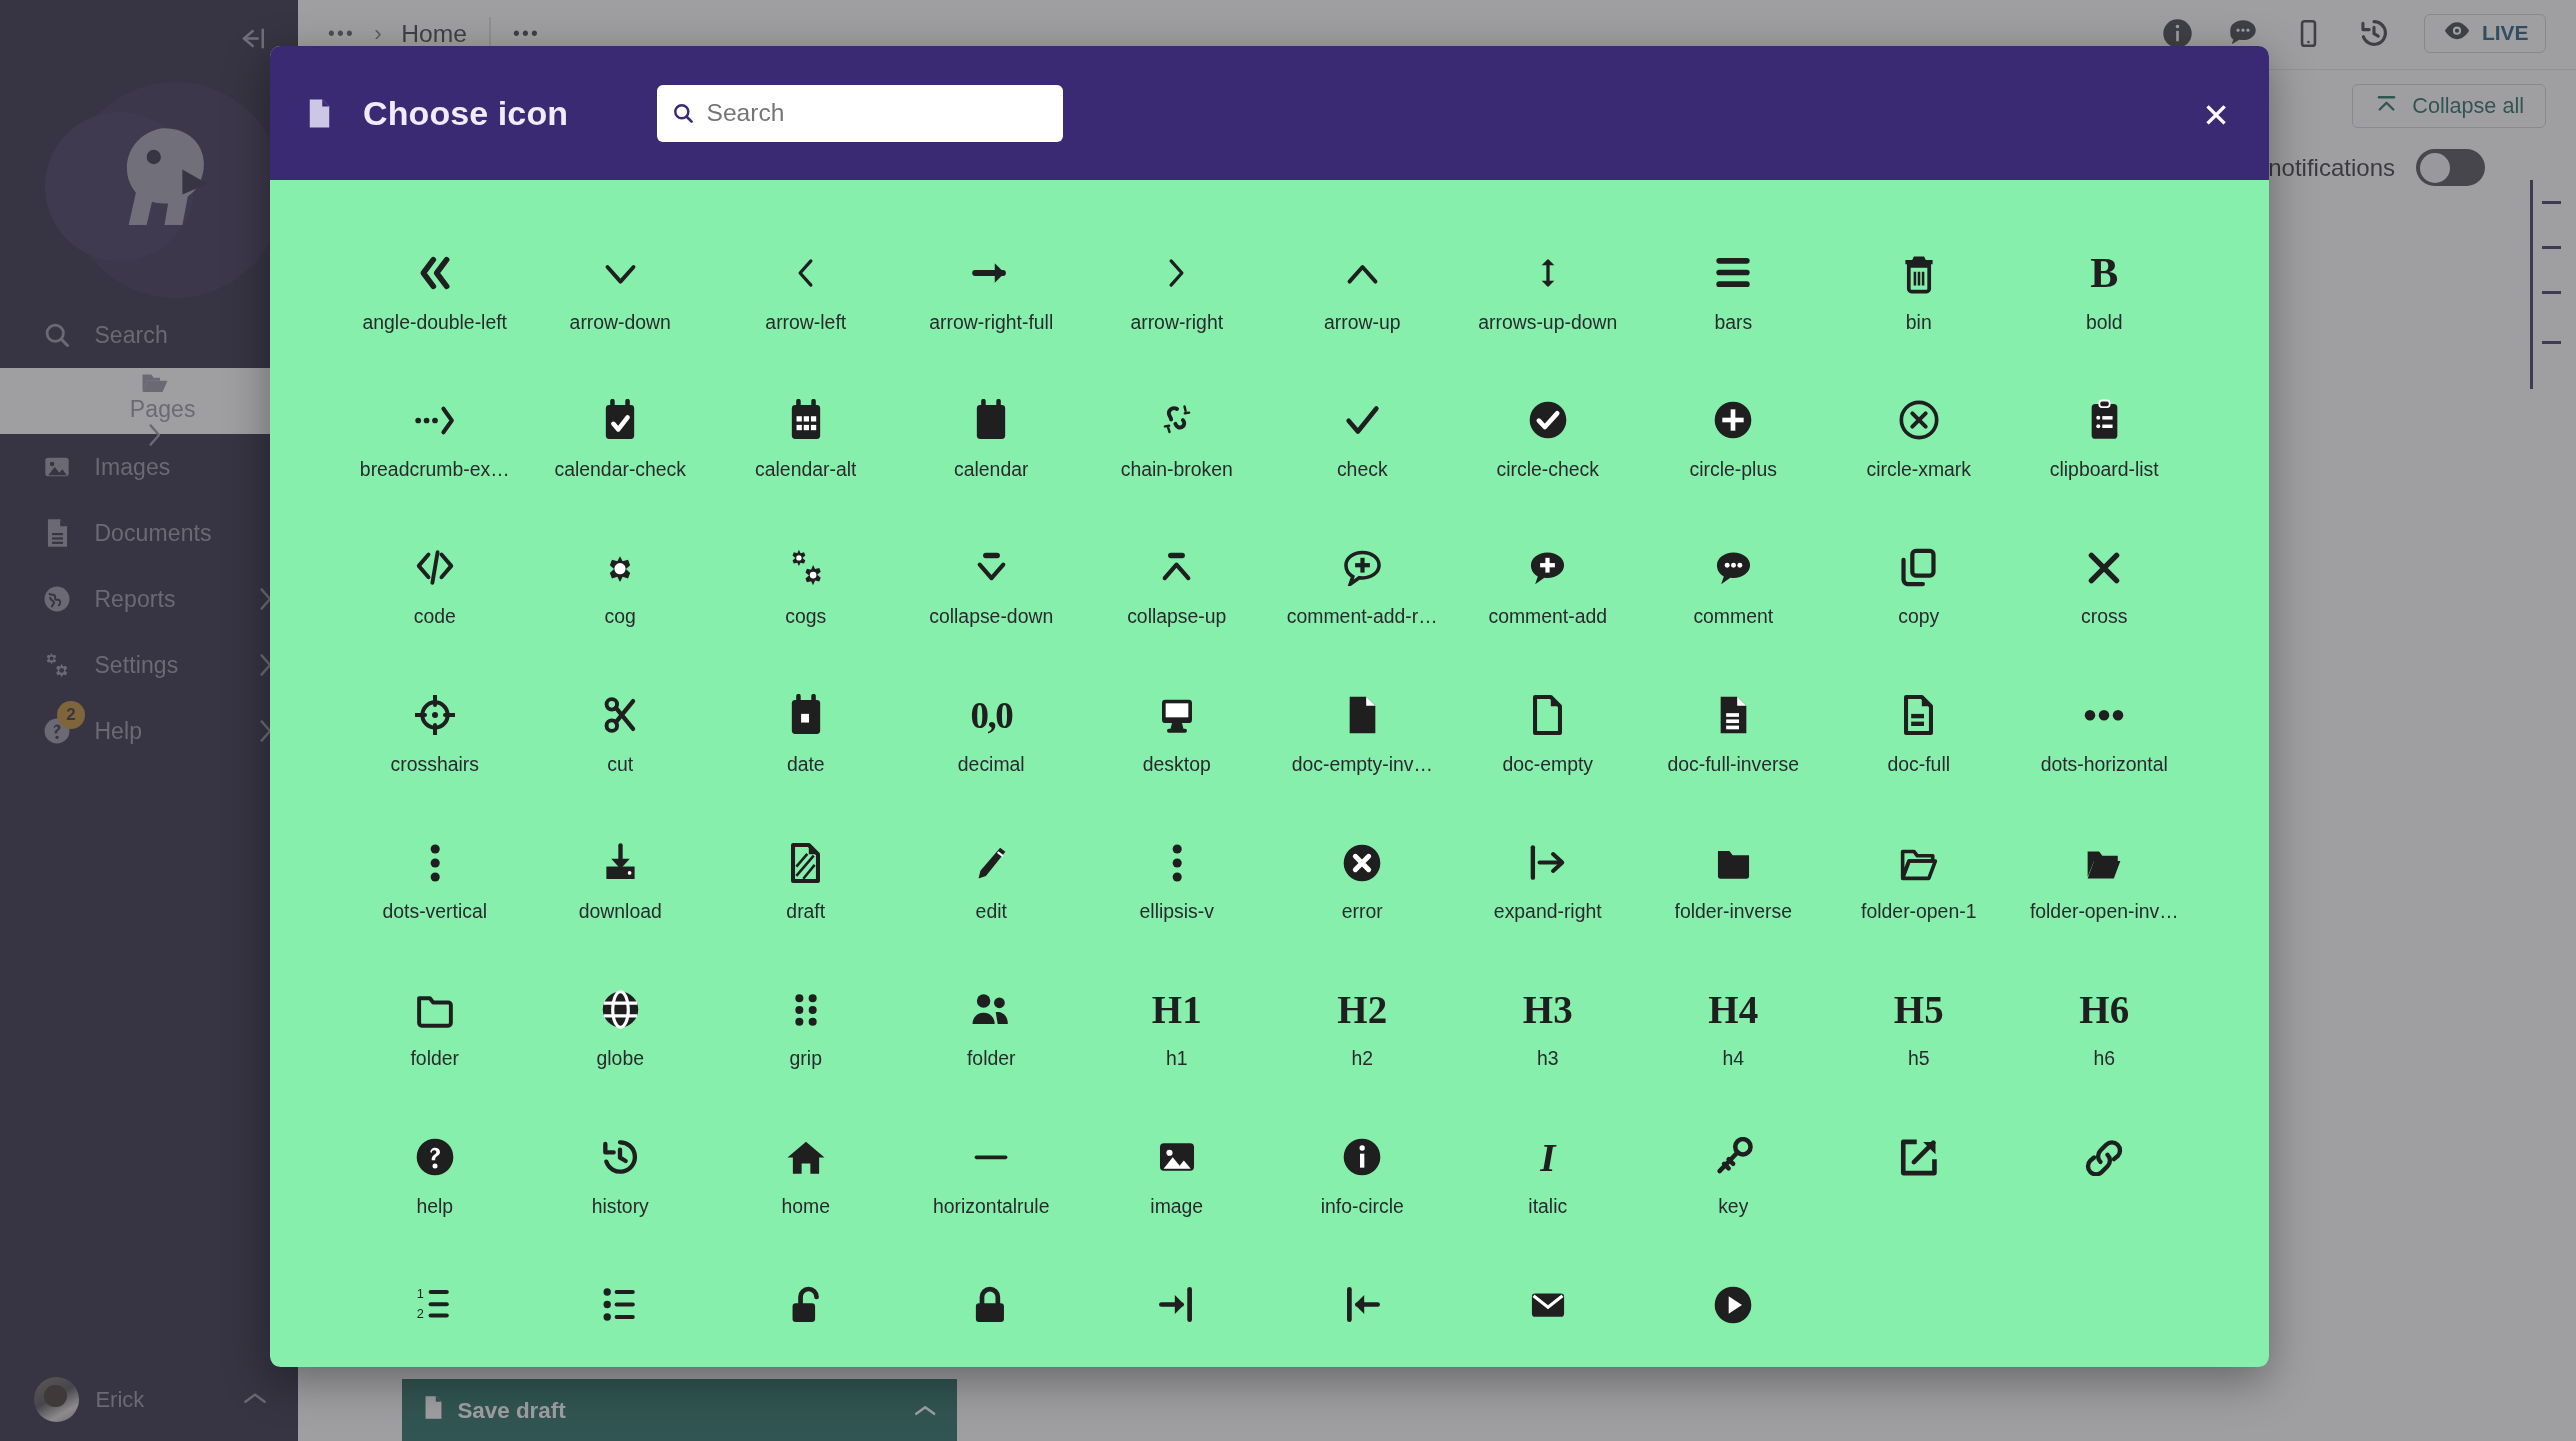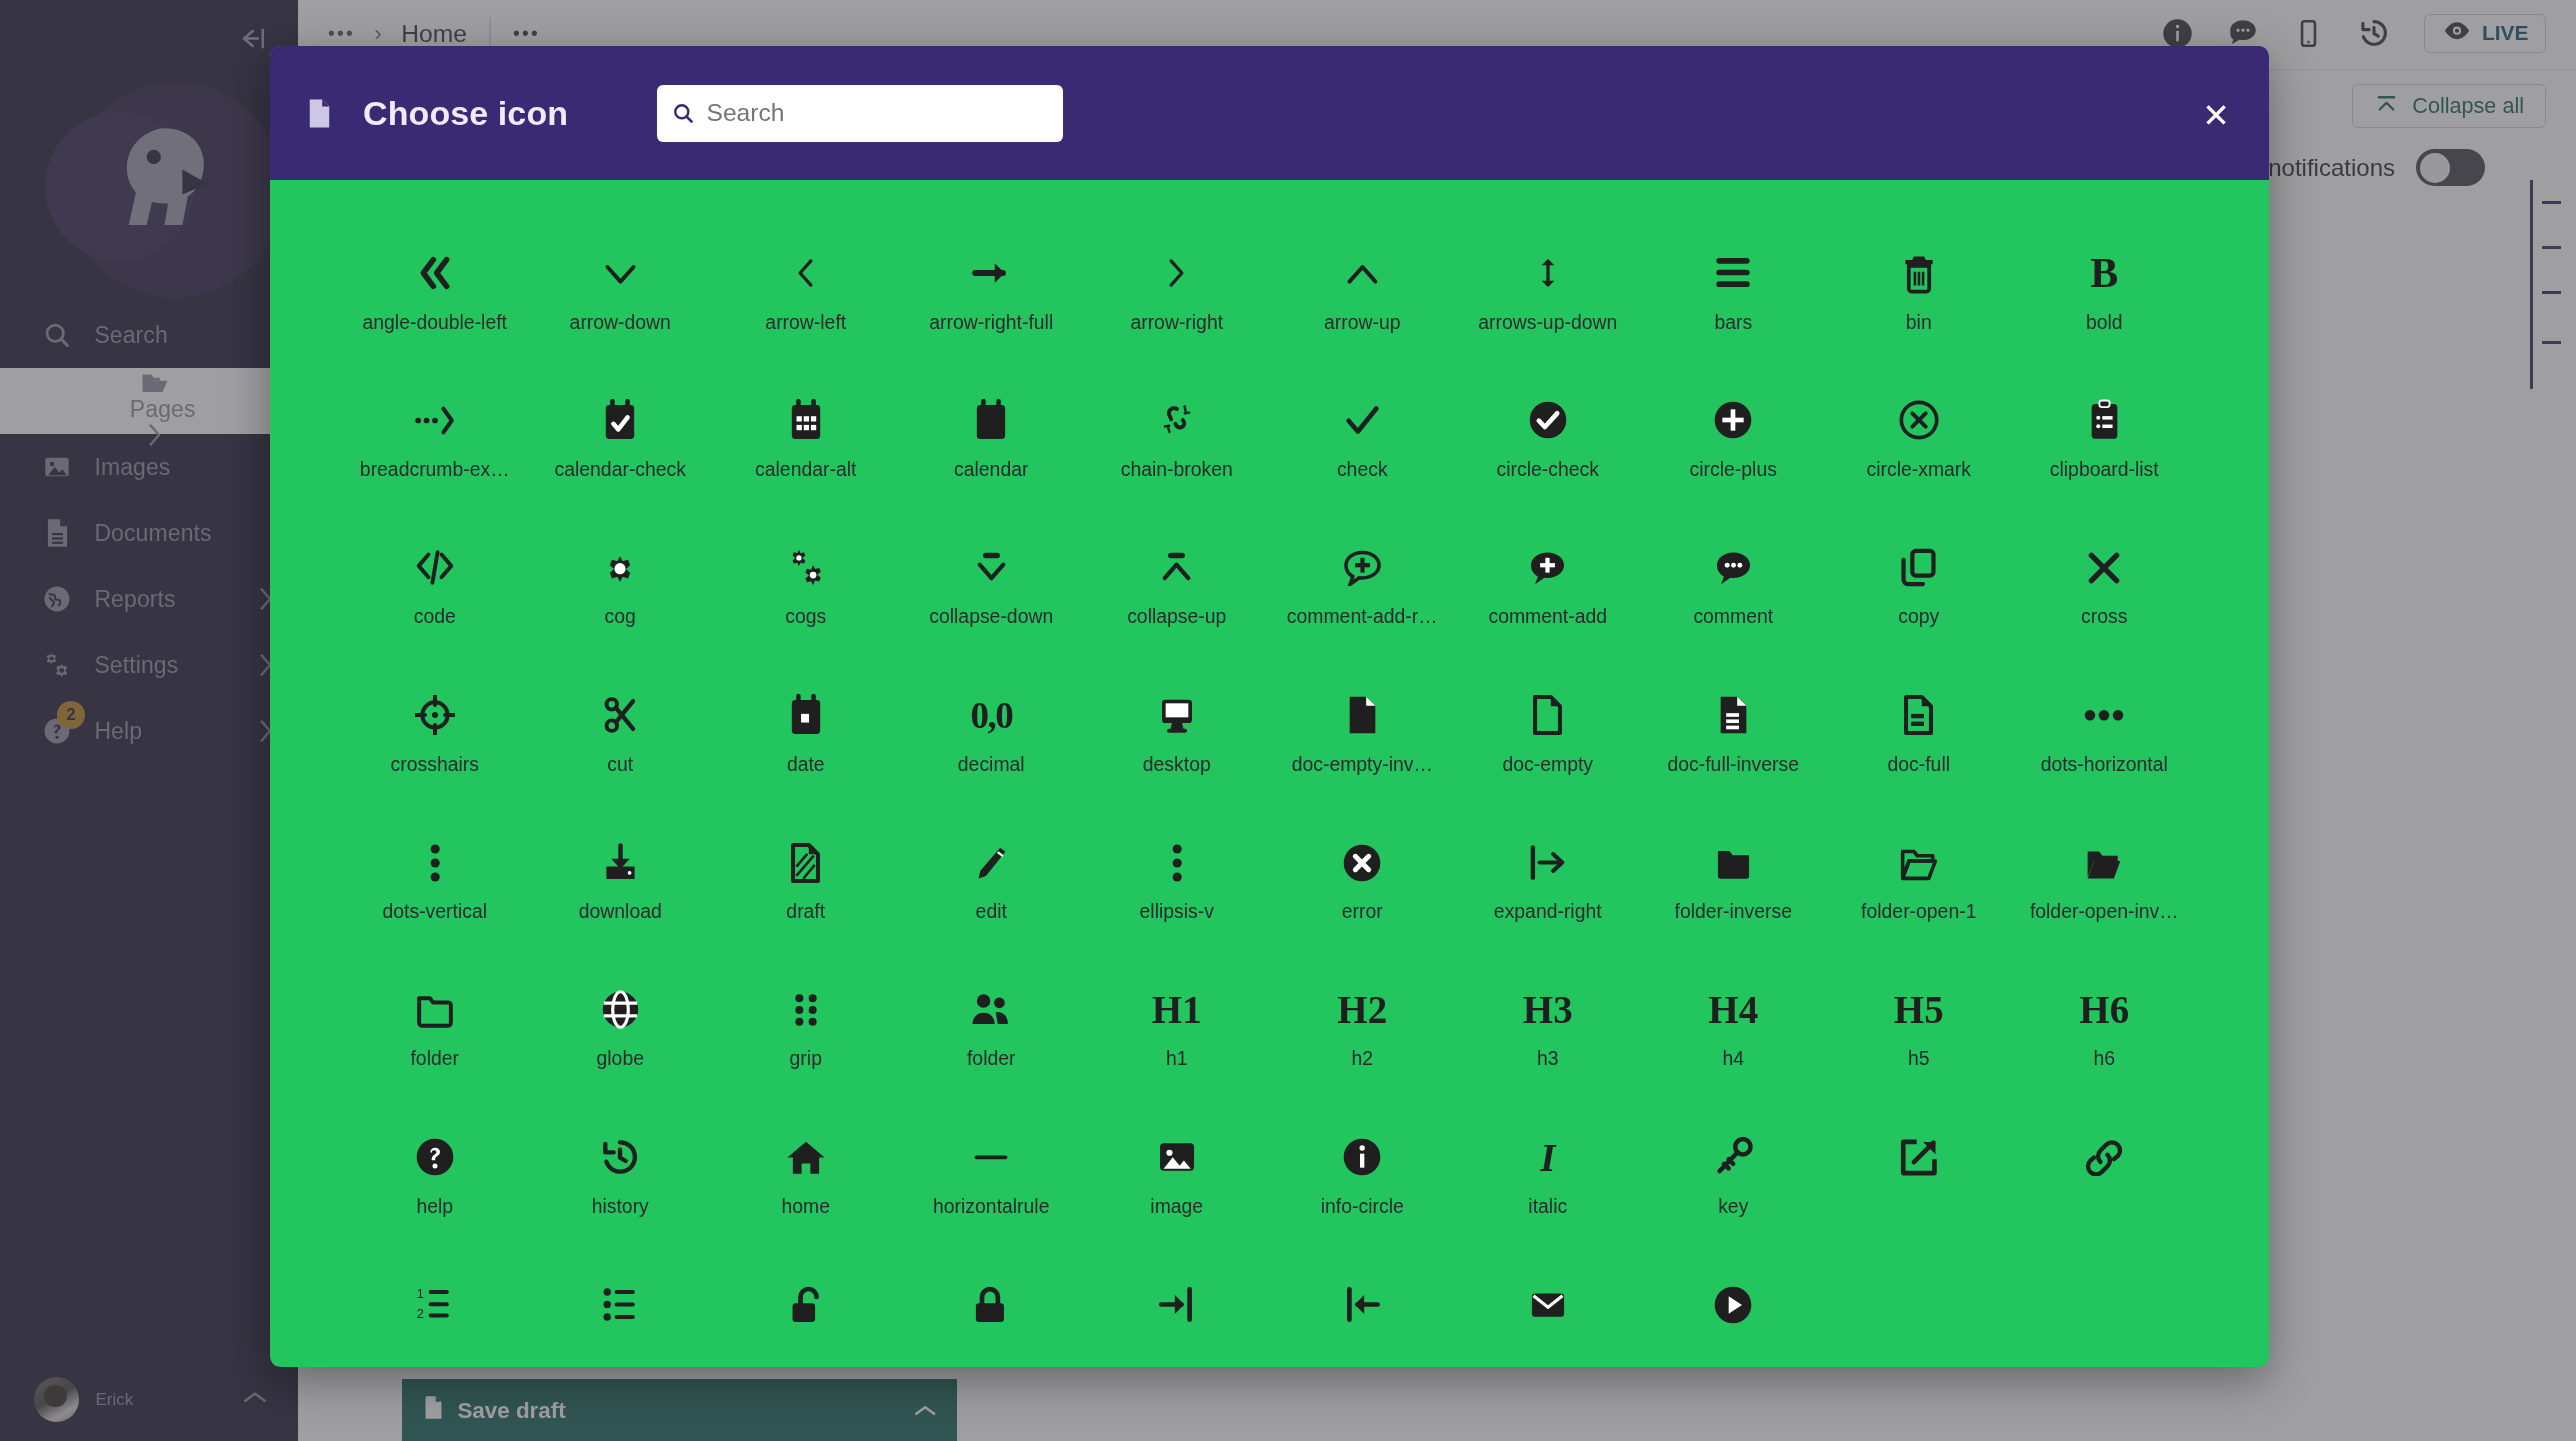--- a/index.html
+++ b/index.html
@@ -45,21 +45,21 @@
   .nav-item .nv-chev { color:#8d8799; display:flex; align-items:center; }
   .badge {
     position:absolute; left:21px; top:-15px; min-width:28px; height:28px;
     border-radius:14px; background:#b8821a; color:#1a1333;
     font-size:17px; font-weight:bold; display:flex; align-items:center;
     justify-content:center; padding:0 6px;
   }
   .user-row {
     position:absolute; left:0; bottom:0; width:298px; height:85px;
     display:flex; align-items:center; padding:0 31px 0 34px; color:#8d8799;
-    font-size:17px;
+    font-size:22px;
   }
   .avatar {
     width:45px; height:45px; border-radius:50%; flex:none;
     background:linear-gradient(150deg,#6b6458 0%,#3a3a42 45%,#d7d2cc 75%,#8e8a86 100%);
     overflow:hidden; position:relative;
   }
   .avatar::after{ content:""; position:absolute; left:10.4px; top:7.5px; width:22.4px;height:22.4px;
     border-radius:50%; background:#2a2018; }
   .user-row .u-name { margin-left:16.4px; flex:1; }
 
@@ -106,21 +106,21 @@
     background:#0d5b4e; color:#fff; display:flex; align-items:center;
     padding:16px 21px; font-size:22.4px; font-weight:bold; gap:13.4px;
   }
   .save-draft .sd-caret { margin-left:auto; display:flex; align-items:center; }
 
   #dim { position:absolute; inset:0; background:rgba(80,80,86,.55); }
 
   
   #modal {
     position:absolute; left:270px; top:46px; width:1999px; height:1321px;
-    background:#22c55e; border-radius:10.4px; overflow:hidden;
+    background:#86efac; border-radius:10.4px; overflow:hidden;
     box-shadow:0 13.4px 45px rgba(0,0,0,.35);
   }
   .modal-head {
     height:134px; background:#3a2a74; display:flex; align-items:center;
     padding:0 0 0 37px; position:relative;
   }
   .mh-icon { color:#cdc7e6; display:flex; align-items:center; }
   .mh-title { color:#efecf8; font-size:34px; font-weight:bold; margin-left:31px; letter-spacing:0.1px; }
   .search-box {
     margin-left:89px; width:406px; height:57px; background:#fff; border-radius:6px;

